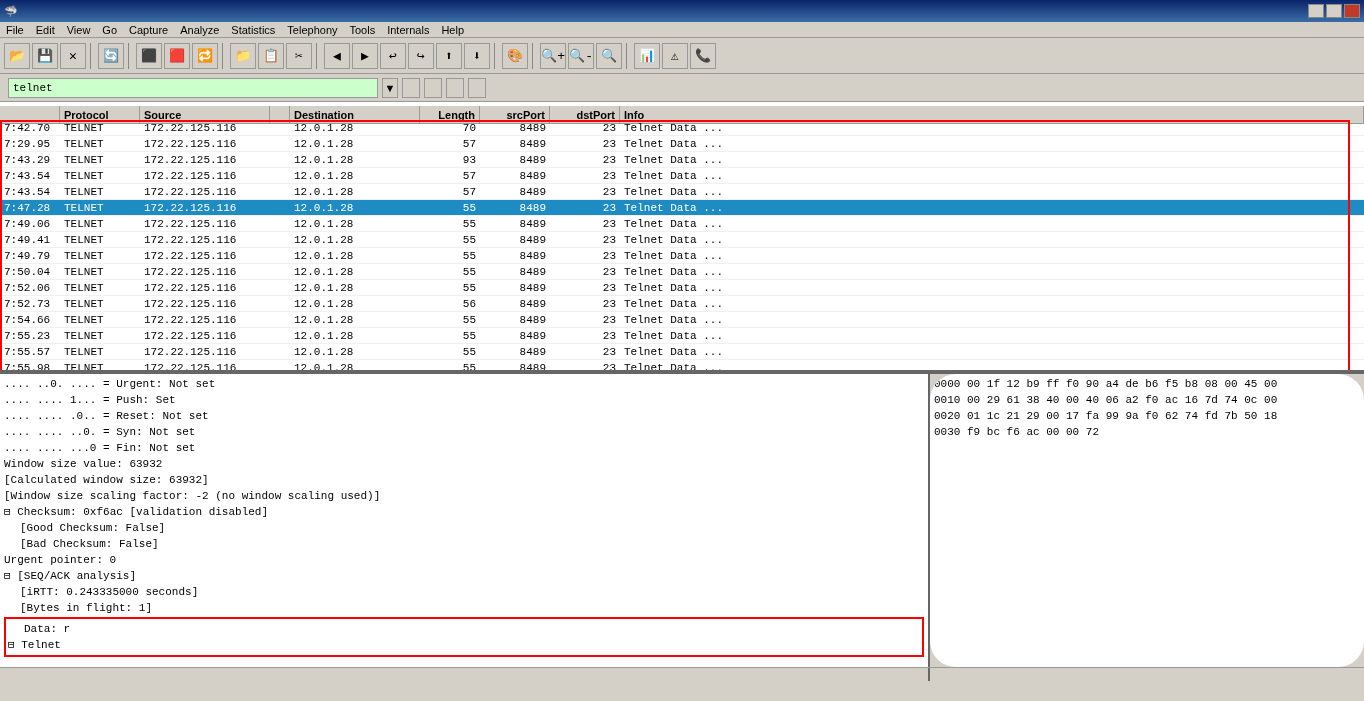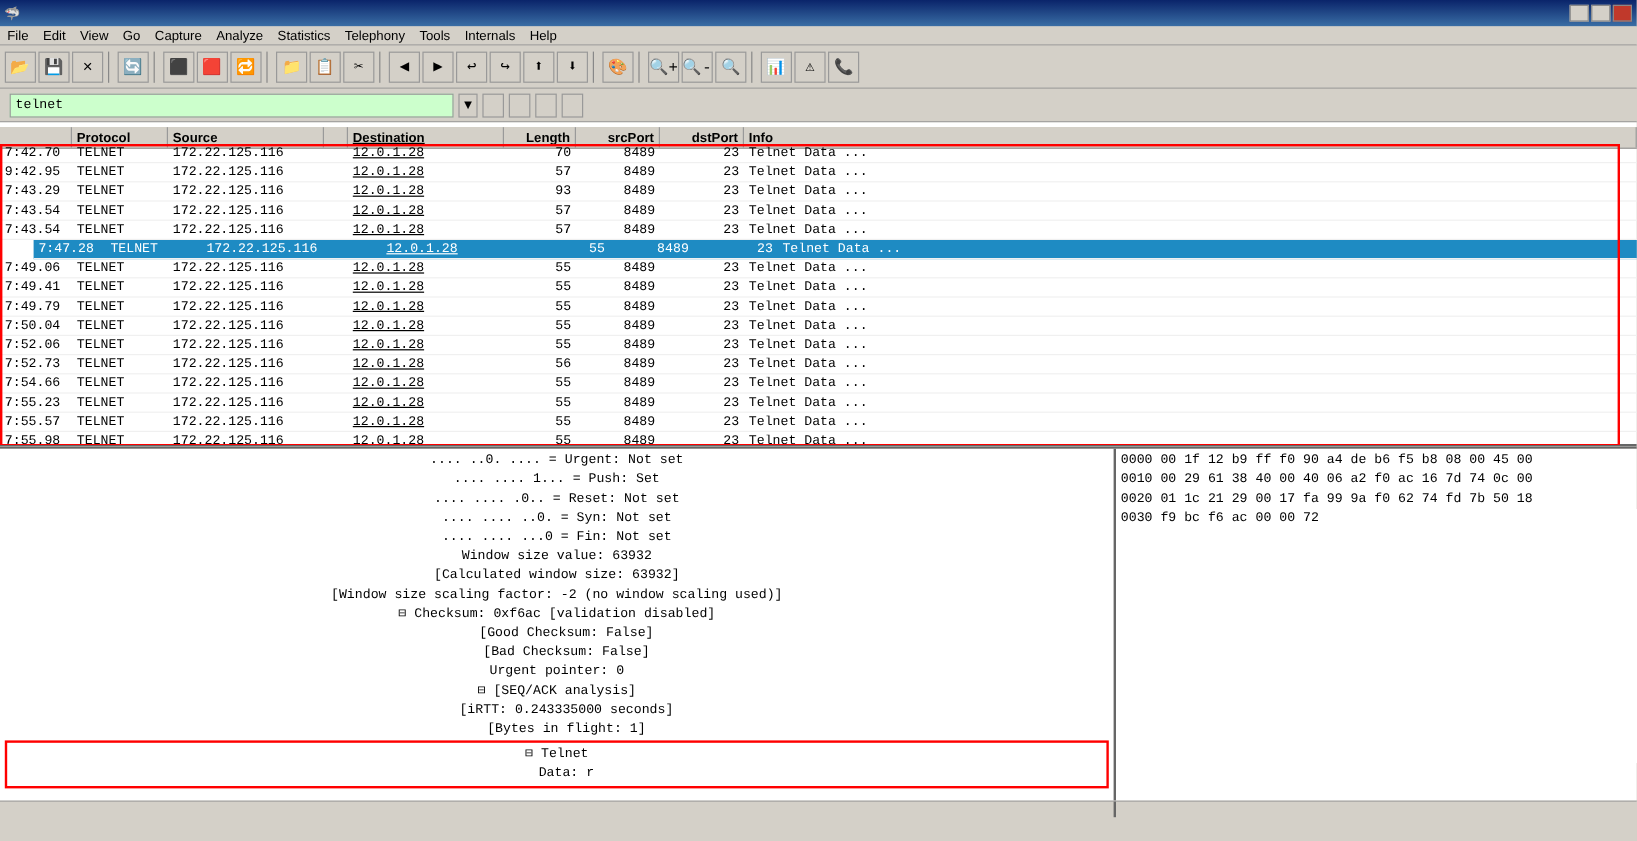--- a/index.html
+++ b/index.html
@@ -143,40 +143,39 @@
       border-right: 1px solid #999;
       height: 100%;
       display: flex;
       align-items: center;
       overflow: hidden;
       white-space: nowrap;
     }
     .col-time { width: 60px; }
     .col-protocol { width: 80px; }
     .col-source { width: 130px; }
-    .col-dest { width: 130px; text-decoration: underline; }
+    .col-dest { width: 130px; }
     .col-length { width: 60px; text-align: right; justify-content: flex-end; }
     .col-srcport { width: 70px; text-align: right; justify-content: flex-end; }
     .col-dstport { width: 70px; text-align: center; justify-content: flex-end; }
     .col-info { flex: 1; }
 
     
     .packet-row {
       display: flex;
       height: 16px;
       align-items: center;
       font-family: 'Courier New', monospace;
       font-size: 11px;
       border-bottom: 1px solid #f0f0f0;
       cursor: pointer;
     }
     .packet-row.selected {
       background: #1e8bc3;
       color: white;
-      margin-left: 28px;
     }
     .cell {
       padding: 0 4px;
       overflow: hidden;
       white-space: nowrap;
     }
 
     
     #lower-container {
       display: flex;
@@ -195,20 +194,21 @@
       padding: 2px 4px;
     }
 
     #hex-pane {
       flex: 1;
       background: white;
       overflow-y: auto;
       font-family: 'Courier New', monospace;
       font-size: 11px;
       padding: 2px 4px;
+      border-radius: 26px;
     }
 
     .detail-line {
       line-height: 16px;
       white-space: nowrap;
     }
 
     .hex-row { line-height: 16px; white-space: nowrap; }
   </style>
 </head>
@@ -302,21 +302,21 @@
         <div class="cell col-protocol">TELNET</div>
         <div class="cell col-source">172.22.125.116</div>
         <div class="cell " style="width: 20px;"></div>
         <div class="cell col-dest">12.0.1.28</div>
         <div class="cell col-length" style="text-align: right;">70</div>
         <div class="cell col-srcport" style="text-align: right;">8489</div>
         <div class="cell col-dstport" style="text-align: right;">23</div>
         <div class="cell col-info">Telnet Data ...</div>
       </div>
       <div class="packet-row">
-        <div class="cell col-time">9:42.95</div>
+        <div class="cell col-time">7:29.95</div>
         <div class="cell col-protocol">TELNET</div>
         <div class="cell col-source">172.22.125.116</div>
         <div class="cell " style="width: 20px;"></div>
         <div class="cell col-dest">12.0.1.28</div>
         <div class="cell col-length" style="text-align: right;">57</div>
         <div class="cell col-srcport" style="text-align: right;">8489</div>
         <div class="cell col-dstport" style="text-align: right;">23</div>
         <div class="cell col-info">Telnet Data ...</div>
       </div>
       <div class="packet-row">
@@ -471,39 +471,39 @@
         <div class="cell col-length" style="text-align: right;">55</div>
         <div class="cell col-srcport" style="text-align: right;">8489</div>
         <div class="cell col-dstport" style="text-align: right;">23</div>
         <div class="cell col-info">Telnet Data ...</div>
       </div>
       <div style="position: absolute; inset: 0px 14px 0px 0px; border: 2px solid red; pointer-events: none; z-index: 10;"></div>
     </div>
 </div>
 
 <div id="lower-container" style="display:flex; height:295px; border-top:2px solid #666;">
-  <div id="detail-pane" style="width:930px; border-right:2px solid #666; overflow:auto; font-family:'Courier New',monospace; font-size:11px; padding:2px 4px; background:white;text-align:center;">
+  <div id="detail-pane" style="width:930px; border-right:2px solid #666; overflow:auto; font-family:'Courier New',monospace; font-size:11px; padding:2px 4px; background:white;">
   <div class="detail-line">.... ..0. .... = Urgent: Not set</div>
       <div class="detail-line">.... .... 1... = Push: Set</div>
       <div class="detail-line">.... .... .0.. = Reset: Not set</div>
       <div class="detail-line">.... .... ..0. = Syn: Not set</div>
       <div class="detail-line">.... .... ...0 = Fin: Not set</div>
       <div class="detail-line">Window size value: 63932</div>
       <div class="detail-line">[Calculated window size: 63932]</div>
       <div class="detail-line">[Window size scaling factor: -2 (no window scaling used)]</div>
       <div class="detail-line">⊟ Checksum: 0xf6ac [validation disabled]</div>
       <div class="detail-line" style="padding-left: 16px;">[Good Checksum: False]</div>
       <div class="detail-line" style="padding-left: 16px;">[Bad Checksum: False]</div>
       <div class="detail-line">Urgent pointer: 0</div>
       <div class="detail-line">⊟ [SEQ/ACK analysis]</div>
       <div class="detail-line" style="padding-left: 16px;">[iRTT: 0.243335000 seconds]</div>
       <div class="detail-line" style="padding-left: 16px;">[Bytes in flight: 1]</div>
       <div style="border: 2px solid red; padding: 2px; margin: 1px 0px;">
+        <div class="detail-line" style="padding-left: 16px; color: black;">Data: r</div>
         <div class="detail-line" style="color: black;">⊟ Telnet</div>
-        <div class="detail-line" style="padding-left: 16px; color: black;">Data: r</div>
       </div>
     </div>
   <div id="hex-pane" style="flex:1; overflow:auto; font-family:'Courier New',monospace; font-size:11px; padding:2px 4px; background:white;">
   <div class="hex-row">0000  00 1f 12 b9 ff f0 90 a4  de b6 f5 b8 08 00 45 00</div>
       <div class="hex-row">0010  00 29 61 38 40 00 40 06  a2 f0 ac 16 7d 74 0c 00</div>
       <div class="hex-row">0020  01 1c 21 29 00 17 fa 99  9a f0 62 74 fd 7b 50 18</div>
       <div class="hex-row">0030  f9 bc f6 ac 00 00 72</div>
     </div>
 </div>
 

